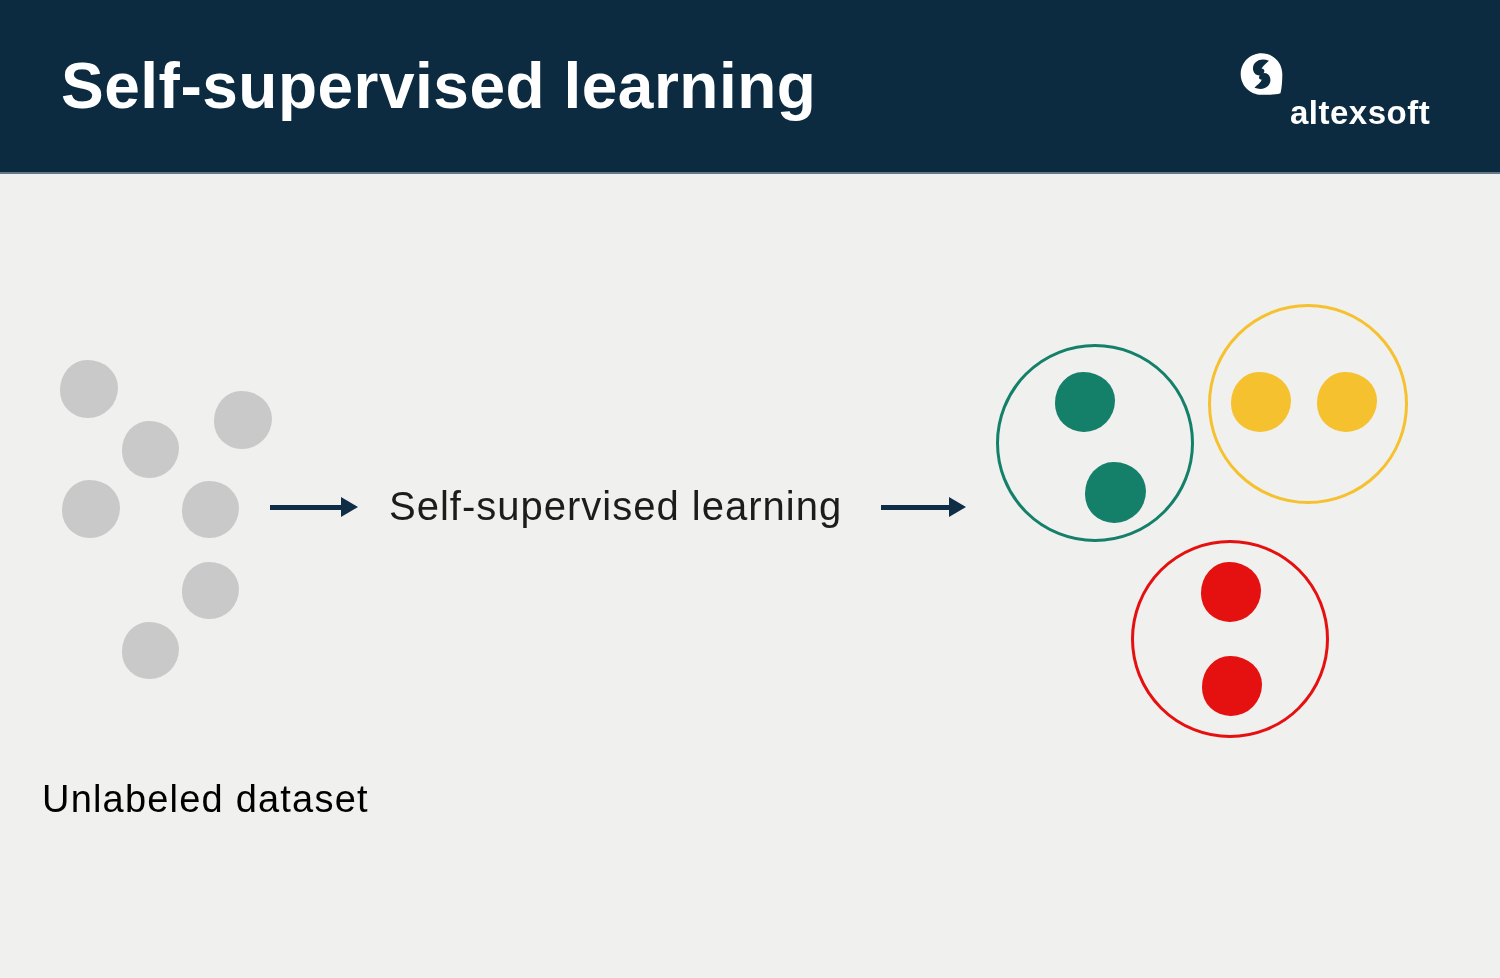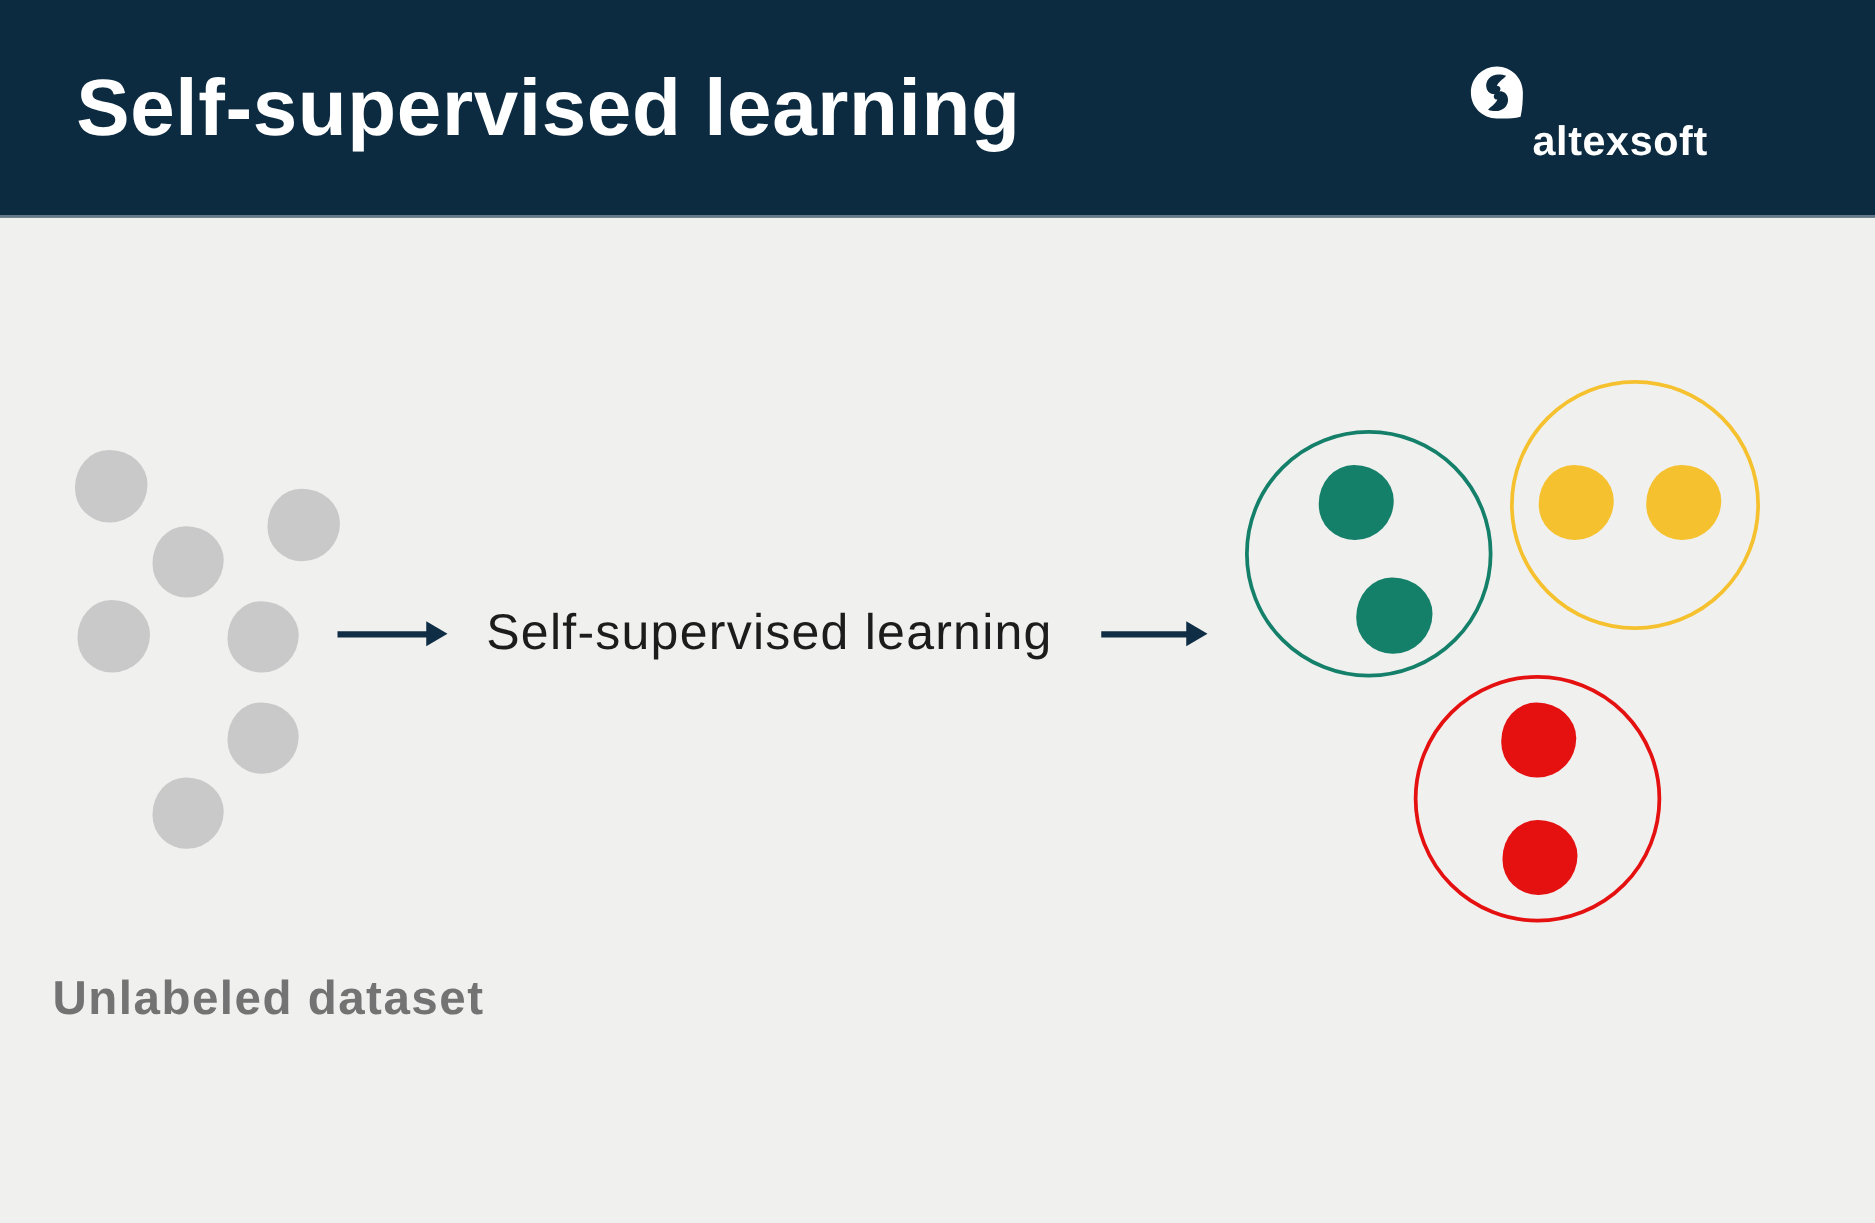--- a/index.html
+++ b/index.html
@@ -16,21 +16,21 @@
     position: absolute; left: 0; top: 0;
     width: 1500px; height: 174px;
     background: var(--header-bg, #0c2b40);
     border-bottom: 2px solid #64788a;
   }
   .page-title {
     position: absolute; left: 61px; top: 50px;
     font-size: 64px; line-height: 72px; font-weight: 700;
     color: #ffffff; letter-spacing: 0.5px;
   }
-  .brand { position: absolute; left: 1173px; top: 48px; width: 210px; height: 85px; }
+  .brand { position: absolute; left: 1237px; top: 48px; width: 210px; height: 85px; }
   .brand-icon { position: absolute; left: 0; top: 0; width: 52px; height: 55px; }
   .brand-name {
     position: absolute; left: 53px; top: 47px;
     font-size: 33px; line-height: 36px; font-weight: 700;
     color: #ffffff; letter-spacing: 0.5px;
   }
 
   
   main { position: absolute; left: 0; top: 176px; width: 1500px; height: 802px; }
 
@@ -47,22 +47,22 @@
   }
 
   .process-label {
     position: absolute; left: 389px; top: 306px;
     font-size: 40px; line-height: 48px; font-weight: 400;
     color: #1c1c1c; letter-spacing: 1px;
     white-space: nowrap;
   }
   .caption {
     position: absolute; top: 599px;
-    font-size: 38px; line-height: 48px; font-weight: 700;
-    color: #737373; letter-spacing: 1.2px;
+    font-size: 38px; line-height: 48px; font-weight: 400;
+    color: #000000; letter-spacing: 1.2px;
     white-space: nowrap;
   }
   .caption.left  { left: 42px; }
   .caption.right { left: 968px; }
 
   .arrow { position: absolute; height: 20px; top: 321px; }
   .arrow .shaft {
     position: absolute; left: 0; top: 8px; height: 5px;
     background: var(--arrow, #0f2e45);
   }

